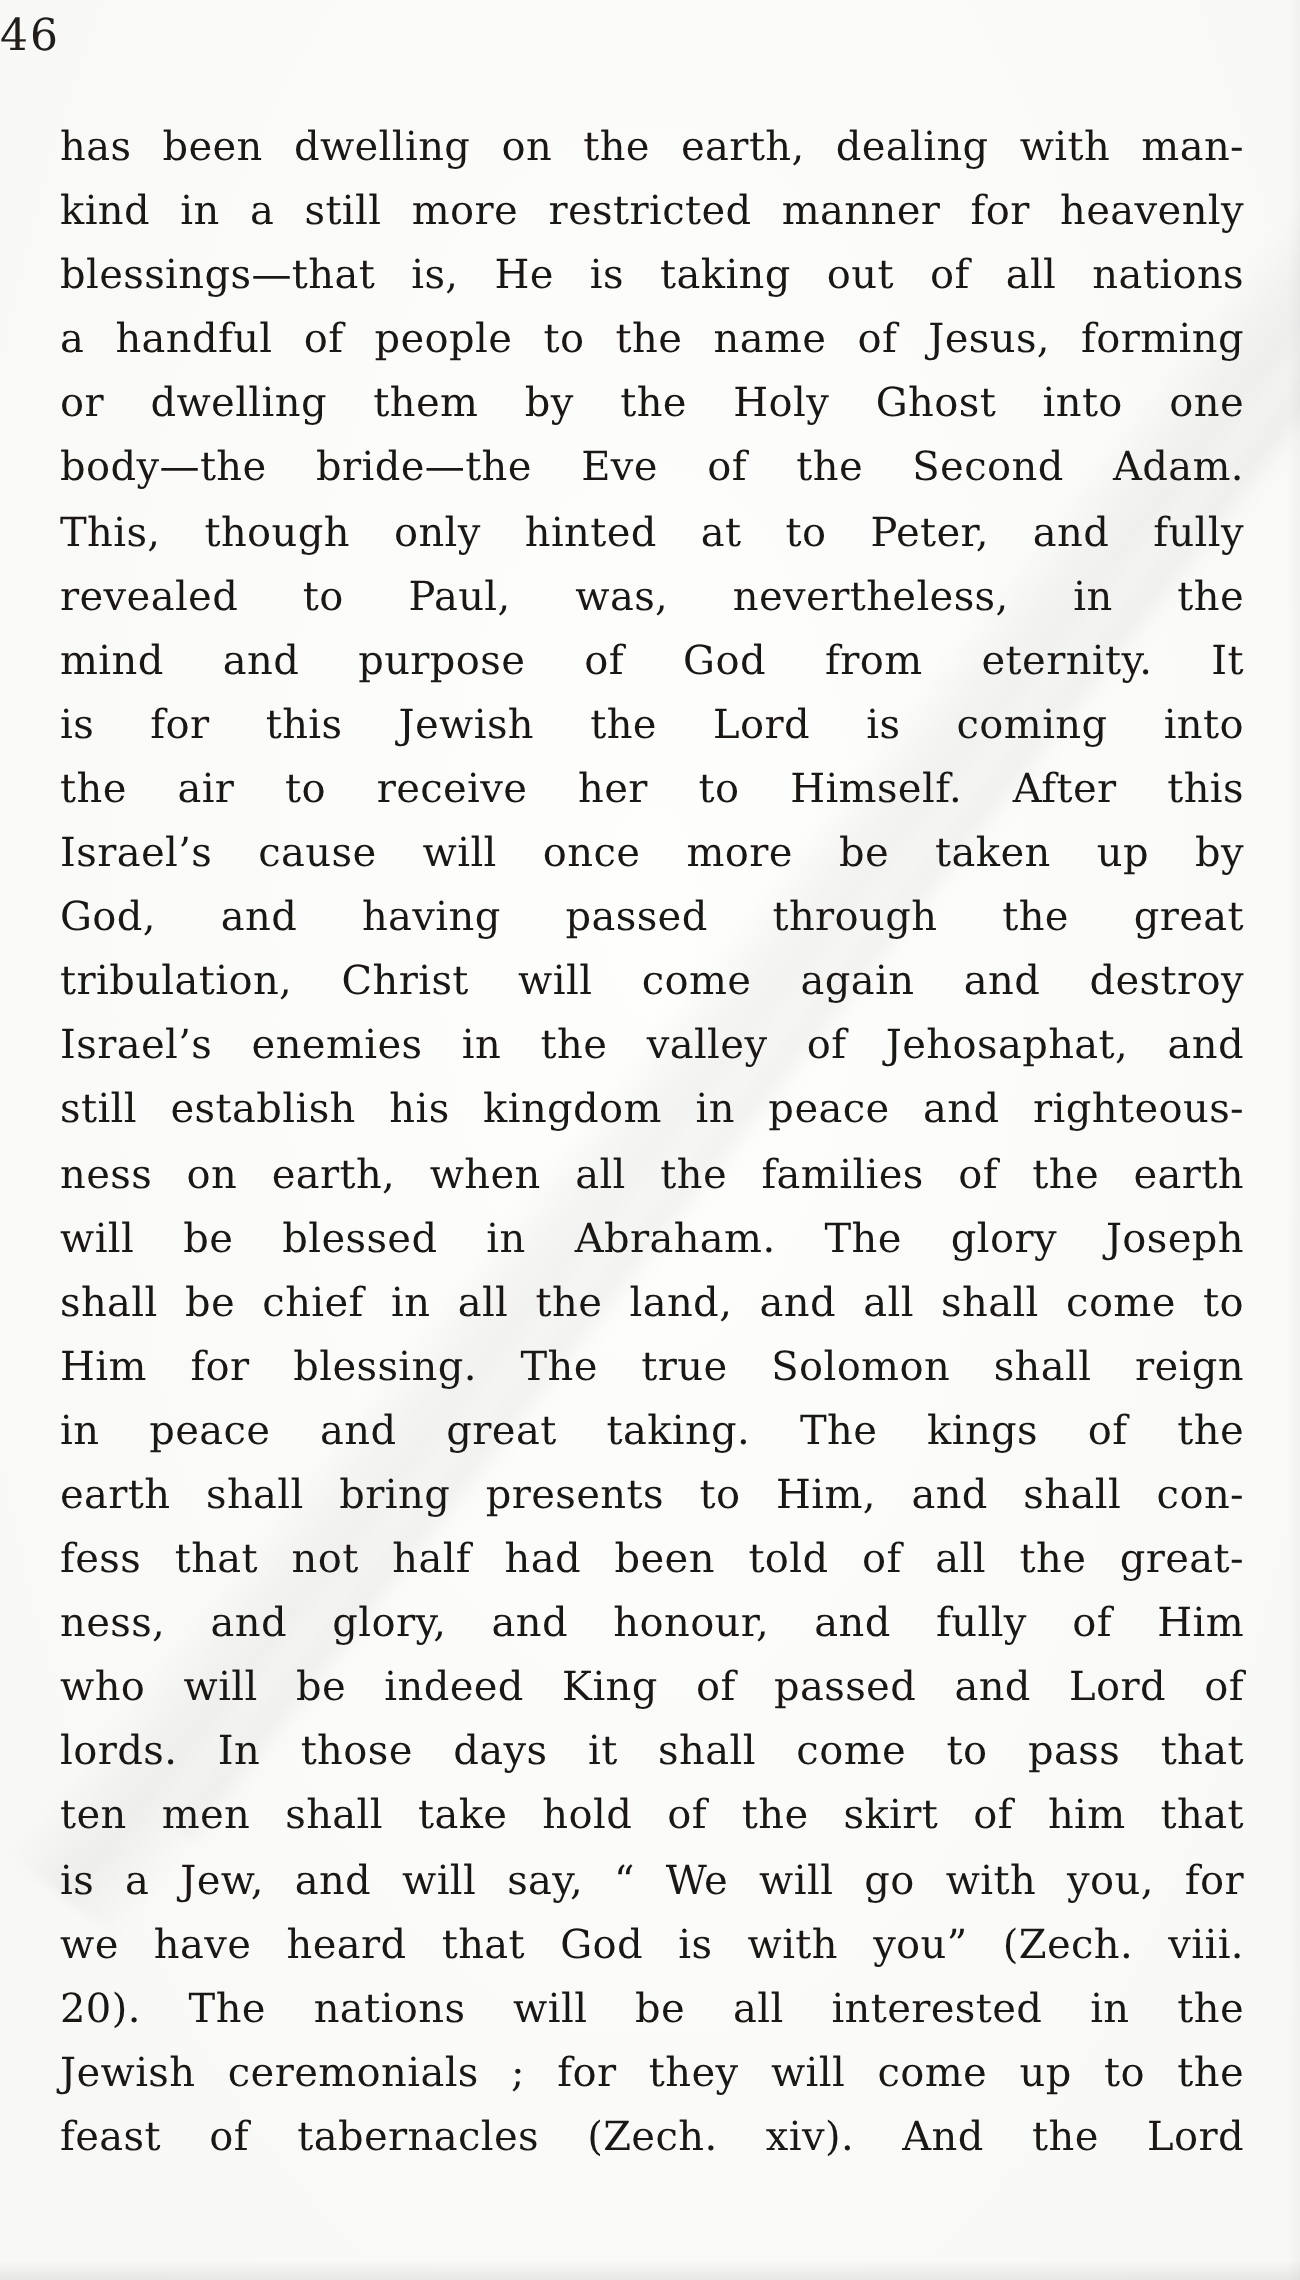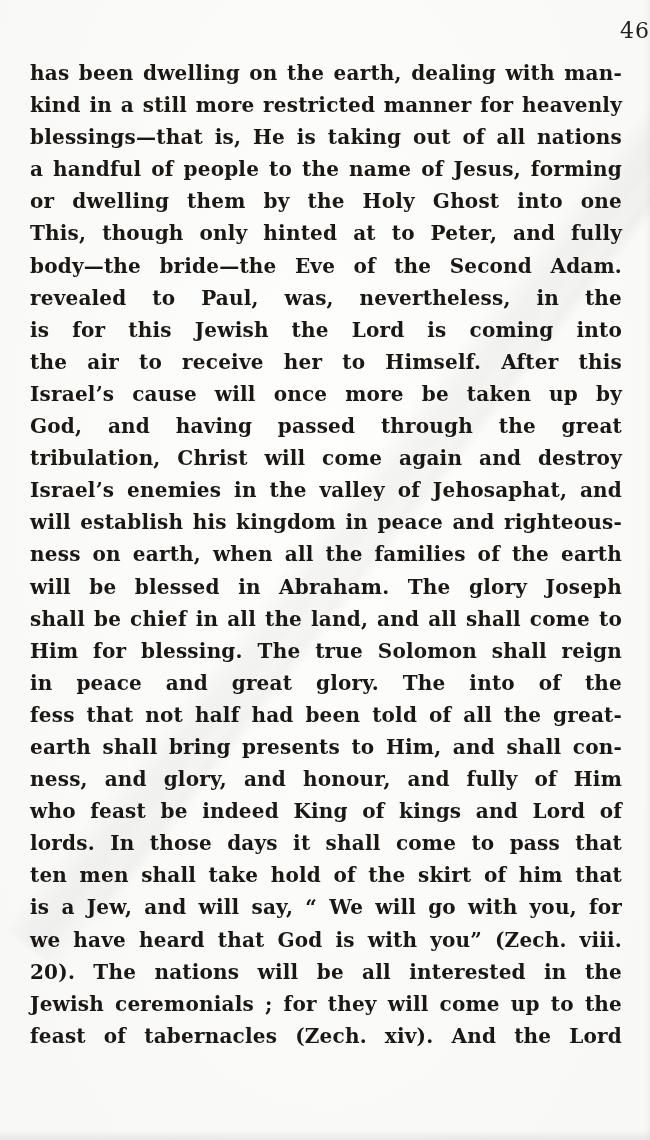--- a/index.html
+++ b/index.html
@@ -17,34 +17,33 @@
   }
   .page {
     position: absolute;
     inset: 0;
     background:
       radial-gradient(ellipse at 50% 40%, rgba(255,255,255,0.6), rgba(0,0,0,0.015) 90%),
       #fcfcfa;
   }
   .page-number {
     position: absolute;
-    top: 18px;
+    top: 6px;
     left: 0;
     right: 0;
-    text-align: right;
+    text-align: left;
     font-size: 22px;
     letter-spacing: 1px;
     color: #211d18;
   }
   .body-text {
     position: absolute;
     top: 57px;
     left: 30px;
     width: 592px;
-    font-weight: bold;
   }
   .line {
     font-size: 20px;
     line-height: 32.1px;
     text-align: justify;
     text-align-last: justify;
     color: #1b1713;
     letter-spacing: 0.2px;
   }
   
@@ -100,39 +99,40 @@
   <div class="watermark second"></div>
 
   <div class="page-number">46</div>
 
   <div class="body-text">
       <div class="line">has been dwelling on the earth, dealing with man-</div>
       <div class="line">kind in a still more restricted manner for heavenly</div>
       <div class="line">blessings—that is, He is taking out of all nations</div>
       <div class="line">a handful of people to the name of Jesus, forming</div>
       <div class="line">or dwelling them by the Holy Ghost into one</div>
+      <div class="line">body—the bride—the Eve of the Second Adam.</div>
       <div class="line">This, though only hinted at to Peter, and fully</div>
-      <div class="line">body—the bride—the Eve of the Second Adam.</div>
       <div class="line">revealed to Paul, was, nevertheless, in the</div>
+      <div class="line">mind and purpose of God from eternity.  It</div>
       <div class="line">is for this Jewish the Lord is coming into</div>
       <div class="line">the air to receive her to Himself.  After this</div>
       <div class="line">Israel’s cause will once more be taken up by</div>
       <div class="line">God, and having passed through the great</div>
       <div class="line">tribulation, Christ will come again and destroy</div>
       <div class="line">Israel’s enemies in the valley of Jehosaphat, and</div>
-      <div class="line">will establish his kingdom in peace and righteous-</div>
+      <div class="line">still establish his kingdom in peace and righteous-</div>
       <div class="line">ness on earth, when all the families of the earth</div>
       <div class="line">will be blessed in Abraham.  The glory Joseph</div>
       <div class="line">shall be chief in all the land, and all shall come to</div>
       <div class="line">Him for blessing.  The true Solomon shall reign</div>
-      <div class="line">in peace and great glory.  The into of the</div>
+      <div class="line">in peace and great taking.  The kings of the</div>
+      <div class="line">earth shall bring presents to Him, and shall con-</div>
       <div class="line">fess that not half had been told of all the great-</div>
-      <div class="line">earth shall bring presents to Him, and shall con-</div>
       <div class="line">ness, and glory, and honour, and fully of Him</div>
-      <div class="line">who feast be indeed King of kings and Lord of</div>
+      <div class="line">who will be indeed King of passed and Lord of</div>
       <div class="line">lords.  In those days it shall come to pass that</div>
       <div class="line">ten men shall take hold of the skirt of him that</div>
       <div class="line">is a Jew, and will say, “ We will go with you, for</div>
       <div class="line">we have heard that God is with you” (Zech. viii.</div>
       <div class="line">20).  The nations will be all interested in the</div>
       <div class="line">Jewish ceremonials ; for they will come up to the</div>
       <div class="line">feast of tabernacles (Zech. xiv).  And the Lord</div>
     </div>
 
   <div class="scan-edge-bottom"></div>

